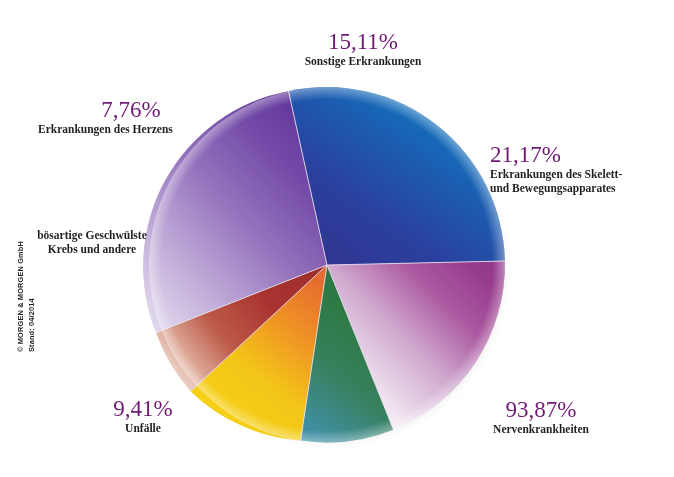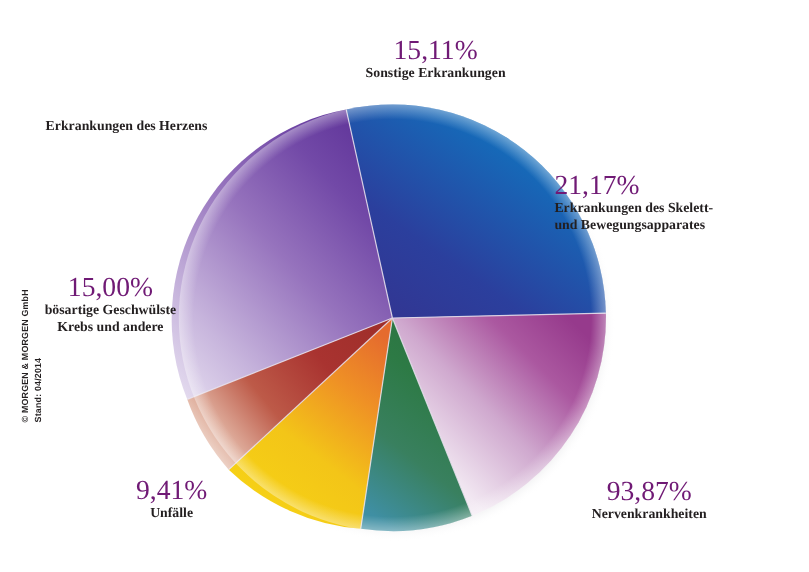--- a/index.html
+++ b/index.html
@@ -41,21 +41,21 @@
     font-weight: bold;
     color: #231f20;
     line-height: 1.22;
     white-space: nowrap;
   }
   .ta-center { text-align: center; }
   .ta-left   { text-align: left; }
 
   
   #callout-sonstige     { left: 258px; top: 30px;  width: 210px; }
-  #callout-skelett      { left: 462px; top: 143px; width: 184px; }
+  #callout-skelett      { left: 490px; top: 143px; width: 184px; }
   #callout-nerven       { left: 436px; top: 398px; width: 210px; }
   #callout-unfaelle     { left:  78px; top: 397px; width: 130px; }
   #callout-krebs        { left:  12px; top: 228px; width: 160px; }
   #callout-herz         { left:  38px; top:  98px; width: 186px; }
 
   
   #copyright {
     position: absolute;
     left: 16px;
     top: 322px;
@@ -182,26 +182,26 @@
     <div class="pct">93,87%</div>
     <div class="name">Nervenkrankheiten</div>
   </div>
 
   <div class="callout ta-center" id="callout-unfaelle">
     <div class="pct">9,41%</div>
     <div class="name">Unfälle</div>
   </div>
 
   <div class="callout ta-center" id="callout-krebs">
-    <div class="pct">15,00%</div>
     <div class="name">bösartige Geschwülste</div>
     <div class="name">Krebs und andere</div>
   </div>
 
   <div class="callout ta-center" id="callout-herz">
+    <div class="pct">7,76%</div>
     <div class="name ta-left">Erkrankungen des Herzens</div>
   </div>
 
   <div id="copyright">
     <div>© MORGEN &amp; MORGEN GmbH</div>
     <div>Stand: 04/2014</div>
   </div>
 
 </div>
 

